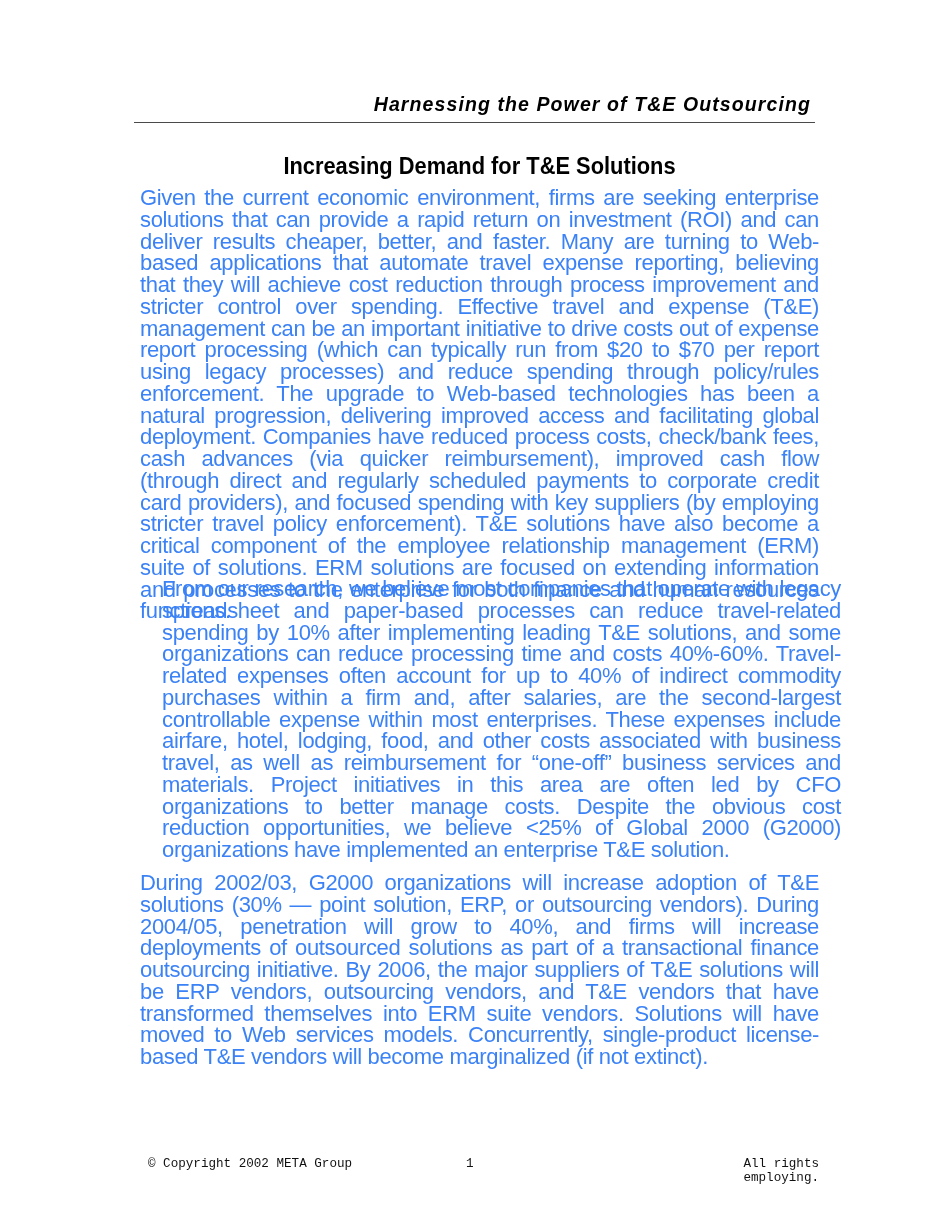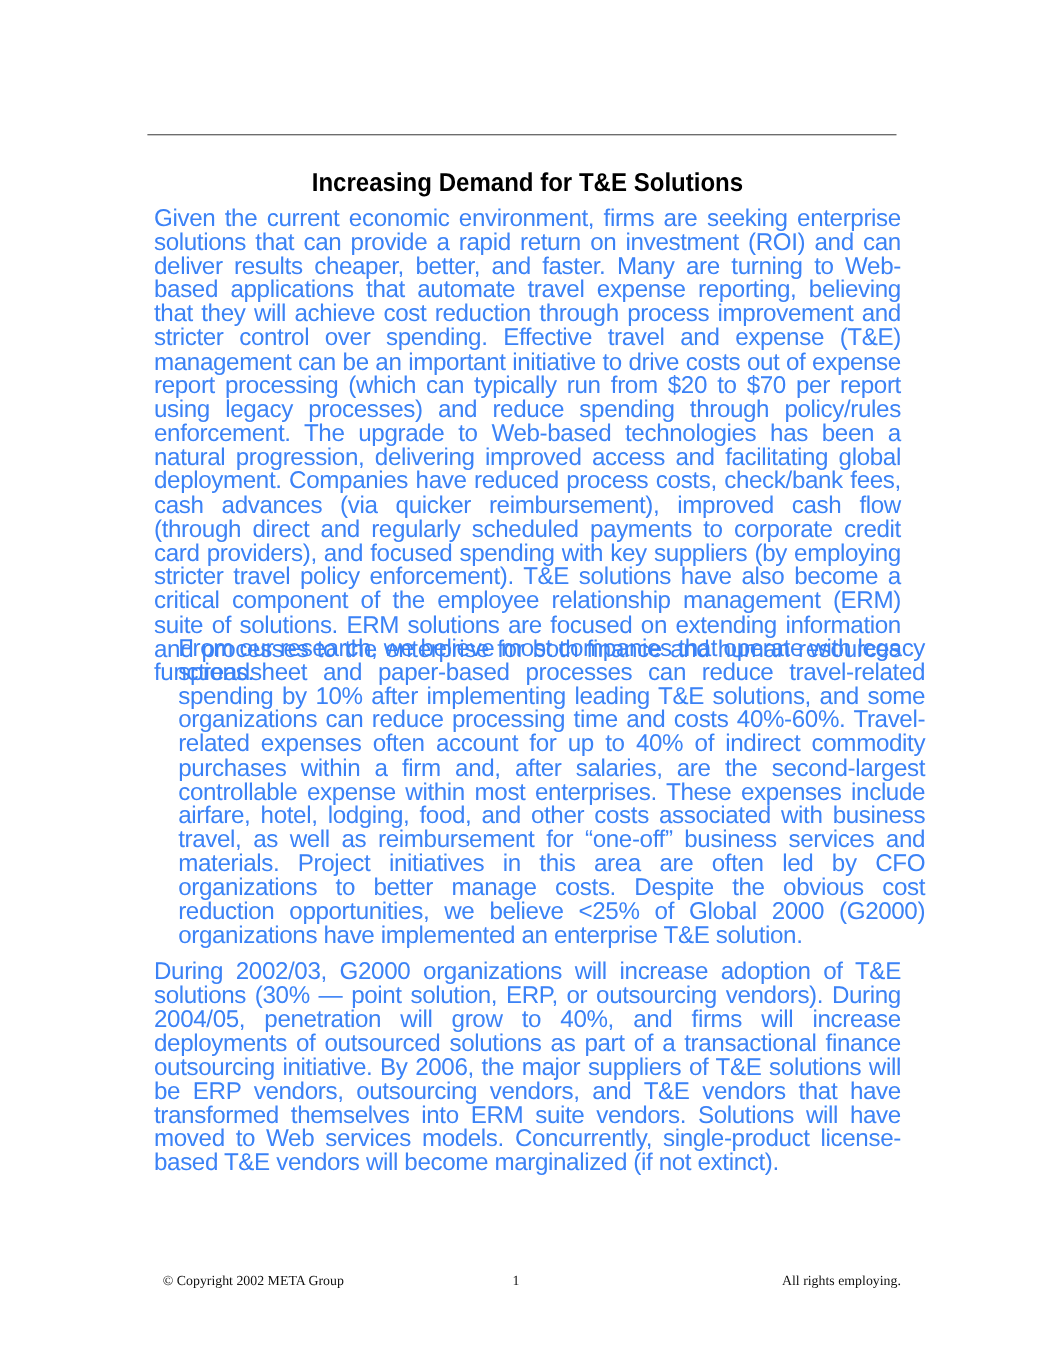--- a/index.html
+++ b/index.html
@@ -31,31 +31,32 @@
     font-size: 22px; line-height: 21.75px;
     text-align: justify; color: #3b82f6;
     letter-spacing: -0.35px;
     word-spacing: 0px;
   }
   .p1 { top: 187px; }
   .p2 { top: 578px; margin-left: 22px; }
   .p3 { top: 872px; }
   .footer {
     position: absolute; top: 1157px;
-    font-family: Liberation Serif, serif;
+    font-family: Liberation Mono, monospace;
     font-size: 12.6px; color: #111;
   }
   .footer-left { left: 148px; }
   .footer-center { left: 466px; }
   .footer-right { left: 704px; width: 115px; text-align: right; }
 </style>
 </head>
 <body>
 
 <div class="page">
+  <div class="running-header">Harnessing the Power of T&amp;E Outsourcing</div>
   <div class="header-rule"></div>
 
   <div class="title">Increasing Demand for T&amp;E Solutions</div>
 
   <div class="body-text p1">Given the current economic environment, firms are seeking enterprise solutions that can provide a rapid return on investment (ROI) and can deliver results cheaper, better, and faster. Many are turning to Web-based applications that automate travel expense reporting, believing that they will achieve cost reduction through process improvement and stricter control over spending. Effective travel and expense (T&amp;E) management can be an important initiative to drive costs out of expense report processing (which can typically run from $20 to $70 per report using legacy processes) and reduce spending through policy/rules enforcement. The upgrade to Web-based technologies has been a natural progression, delivering improved access and facilitating global deployment. Companies have reduced process costs, check/bank fees, cash advances (via quicker reimbursement), improved cash flow (through direct and regularly scheduled payments to corporate credit card providers), and focused spending with key suppliers (by employing stricter travel policy enforcement). T&amp;E solutions have also become a critical component of the employee relationship management (ERM) suite of solutions. ERM solutions are focused on extending information and processes to the enterprise for both finance and human resources functions.</div>
   <div class="body-text p2">From our research, we believe most companies that operate with legacy spreadsheet and paper-based processes can reduce travel-related spending by 10% after implementing leading T&amp;E solutions, and some organizations can reduce processing time and costs 40%-60%. Travel-related expenses often account for up to 40% of indirect commodity purchases within a firm and, after salaries, are the second-largest controllable expense within most enterprises. These expenses include airfare, hotel, lodging, food, and other costs associated with business travel, as well as reimbursement for “one-off” business services and materials. Project initiatives in this area are often led by CFO organizations to better manage costs. Despite the obvious cost reduction opportunities, we believe &lt;25% of Global 2000 (G2000) organizations have implemented an enterprise T&amp;E solution.</div>
   <div class="body-text p3">During 2002/03, G2000 organizations will increase adoption of T&amp;E solutions (30% — point solution, ERP, or outsourcing vendors). During 2004/05, penetration will grow to 40%, and firms will increase deployments of outsourced solutions as part of a transactional finance outsourcing initiative. By 2006, the major suppliers of T&amp;E solutions will be ERP vendors, outsourcing vendors, and T&amp;E vendors that have transformed themselves into ERM suite vendors. Solutions will have moved to Web services models. Concurrently, single-product license-based T&amp;E vendors will become marginalized (if not extinct).</div>
 
   <div class="footer footer-left">© Copyright 2002 META Group</div>
   <div class="footer footer-center">1</div>

